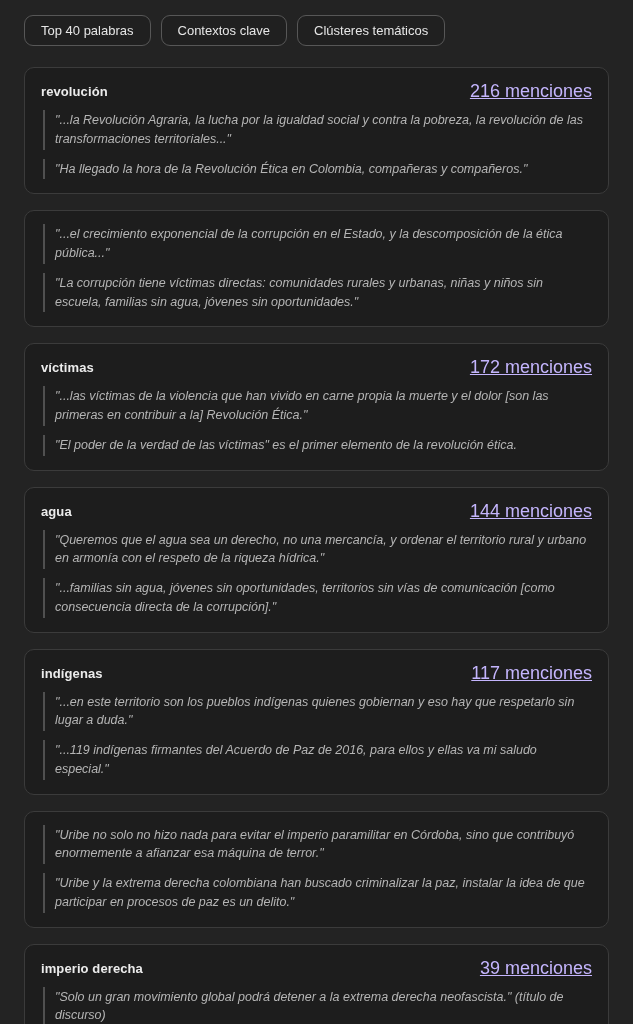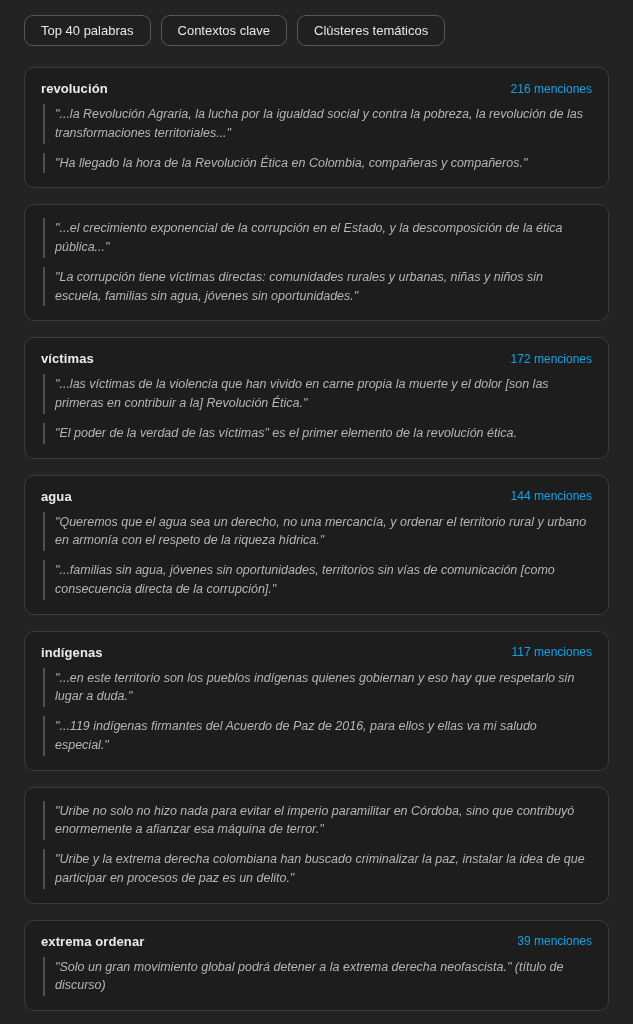--- a/index.html
+++ b/index.html
@@ -37,23 +37,24 @@
     align-items:center;
     margin-bottom:8px;
   }
   .word {
     font-size:13px;
     font-weight:700;
     color:#ececec;
     letter-spacing:.1px;
   }
   .mentions {
-    font-size:12px;
-    color:#0ea5e9;
+    font-size:18px;
+    color:#c4b5fd;
     white-space:nowrap;
+    text-decoration:underline;
   }
   .quote {
     border-left:2px solid #505050;
     margin:0 0 9px 2px;
     padding:1px 4px 1px 10px;
     font-size:12.5px;
     font-style:italic;
     line-height:1.5;
     color:#b5b5b5;
   }
@@ -111,20 +112,20 @@
     <blockquote class="quote">"...119 indígenas firmantes del Acuerdo de Paz de 2016, para ellos y ellas va mi saludo especial."</blockquote>
   </article>
 
   <article class="card">
     <blockquote class="quote">"Uribe no solo no hizo nada para evitar el imperio paramilitar en Córdoba, sino que contribuyó enormemente a afianzar esa máquina de terror."</blockquote>
     <blockquote class="quote">"Uribe y la extrema derecha colombiana han buscado criminalizar la paz, instalar la idea de que participar en procesos de paz es un delito."</blockquote>
   </article>
 
   <article class="card">
     <div class="card-head">
-      <h3 class="word">extrema ordenar</h3>
+      <h3 class="word">imperio derecha</h3>
       <span class="mentions">39 menciones</span>
     </div>
     <blockquote class="quote">"Solo un gran movimiento global podrá detener a la extrema derecha neofascista." (título de discurso)</blockquote>
 
   </article>
 
 </main>
 
 </body></html>

